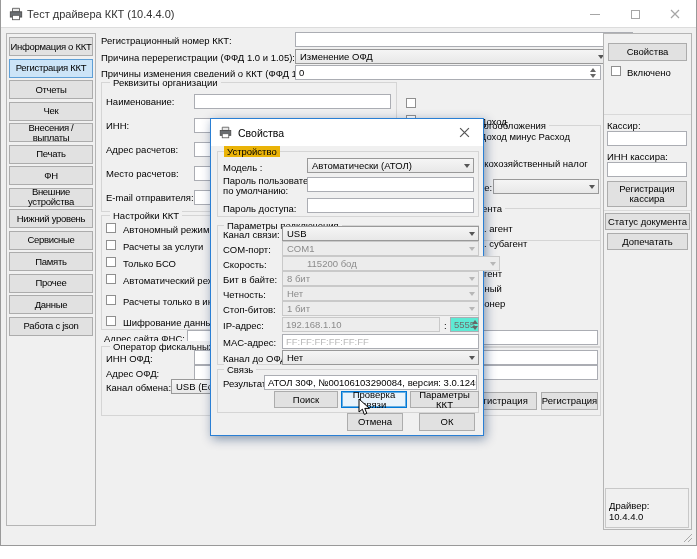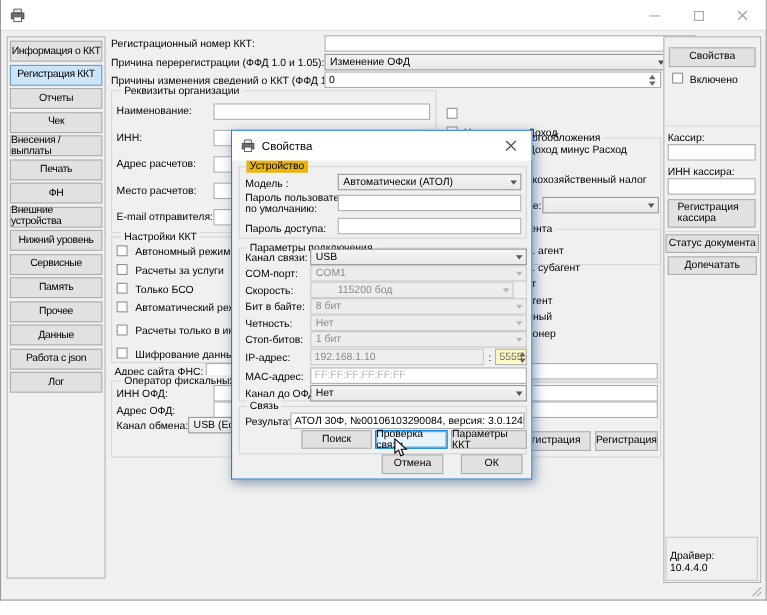--- a/index.html
+++ b/index.html
@@ -17,21 +17,21 @@
        white-space:nowrap;overflow:hidden;}
   .inp.dis{background:#ededed;color:#8b8b8b;border-color:#c9c9c9;}
   .inp.dim{color:#b9b9b9;}
   .combo{position:absolute;height:15px;background:linear-gradient(#f5f5f5,#e8e8e8);border:1px solid #999;
        padding:1px 14px 0 4px;white-space:nowrap;overflow:hidden;}
   .combo .arr{position:absolute;right:3px;top:5px;width:0;height:0;border:3.5px solid transparent;
        border-top:4px solid #555;border-bottom:none;}
   .combo.dis{background:#ececec;border-color:#c9c9c9;color:#8b8b8b;}
   .combo.dis .arr{border-top-color:#b7b7b7;}
   .btn{position:absolute;background:#e1e1e1;border:1px solid #acacac;display:flex;align-items:center;
-       justify-content:center;text-align:left;line-height:10px;cursor:default;}
+       justify-content:center;text-align:center;line-height:10px;cursor:default;}
   .btn.sel{background:#cce4f7;border-color:#5e9fd6;}
   .btn.focus{background:#e9f3fb;border:1px solid #0078d7;box-shadow:inset 0 0 0 1px #66aee2;}
   .grp{position:absolute;border:1px solid #d5d5d5;}
   .grp .gt{position:absolute;top:-6px;left:8px;background:#f0f0f0;padding:0 3px;white-space:nowrap;line-height:11px;}
   .cb{position:absolute;width:10px;height:10px;background:#fff;border:1px solid #8f8f8f;}
   .sep{position:absolute;height:1px;background:#d9d9d9;}
   .spin{position:absolute;width:11px;display:flex;flex-direction:column;align-items:center;justify-content:center;gap:2px;}
   .spin i{width:0;height:0;border:3px solid transparent;display:block;}
   .spin .up{border-bottom:4px solid #666;border-top:none;}
   .spin .dn{border-top:4px solid #666;border-bottom:none;}
@@ -52,20 +52,21 @@
 <div id="win">
 
   <div class="titlebar">
     <span class="app-ico">
       <svg width="14" height="14" viewBox="0 0 16 16">
           <path d="M4 1.5h8v4H4z" fill="#e8e8e8" stroke="#5a5a5a"></path>
           <rect x="1.5" y="5.5" width="13" height="6" fill="#6b6f73" stroke="#4a4a4a"></rect>
           <rect x="4" y="9.5" width="8" height="5" fill="#fff" stroke="#5a5a5a"></rect>
         </svg>
     </span>
+    <span class="title-text">Тест драйвера ККТ (10.4.4.0)</span>
     <div class="wc" style="left:577px;">
       <span style="display:block;width:10px;height:1px;background:#a6a6a6;"></span>
     </div>
     <div class="wc" style="left:617px;">
       <span style="display:block;width:9px;height:9px;border:1px solid #a6a6a6;"></span>
     </div>
     <div class="wc" style="left:657px;">
       <svg width="10" height="10" viewBox="0 0 10 10">
           <path d="M1 1 L9 9 M9 1 L1 9" stroke="#a6a6a6" stroke-width="1.2"></path>
         </svg>
@@ -80,21 +81,20 @@
     <div class="btn">Внесения / выплаты</div>
     <div class="btn">Печать</div>
     <div class="btn">ФН</div>
     <div class="btn">Внешние устройства</div>
     <div class="btn">Нижний уровень</div>
     <div class="btn">Сервисные</div>
     <div class="btn">Память</div>
     <div class="btn">Прочее</div>
     <div class="btn">Данные</div>
     <div class="btn">Работа с json</div>
-    <div class="btn">Лог</div>
   </div>
 
   <span class="lbl" style="left:100px;top:35px;">Регистрационный номер ККТ:</span>
   <div class="inp" style="left:294px;top:32px;width:338px;"></div>
 
   <span class="lbl" style="left:100px;top:52px;">Причина перерегистрации (ФФД 1.0 и 1.05):</span>
   <div class="combo" style="left:294px;top:49px;width:313px;">
     <span>Изменение ОФД</span>
     <span class="arr"></span>
   </div>
@@ -247,21 +247,21 @@
     <div class="combo" style="left:71px;top:107px;width:197px;">
       <span>USB</span>
       <span class="arr"></span>
     </div>
     <span class="lbl" style="left:12px;top:125px;">COM-порт:</span>
     <div class="combo dis" style="left:71px;top:122px;width:197px;">
       <span>COM1</span>
       <span class="arr"></span>
     </div>
     <span class="lbl" style="left:12px;top:140px;">Скорость:</span>
-    <div class="combo dis" style="left:71px;top:137px;width:185px;padding-left:24px;">
+    <div class="combo dis" style="left:71px;top:137px;width:218px;padding-left:24px;">
       <span>115200 бод</span>
       <span class="arr"></span>
     </div>
     <span class="lbl" style="left:12px;top:155px;">Бит в байте:</span>
     <div class="combo dis" style="left:71px;top:152px;width:197px;">
       <span>8 бит</span>
       <span class="arr"></span>
     </div>
     <span class="lbl" style="left:12px;top:170px;">Четность:</span>
     <div class="combo dis" style="left:71px;top:167px;width:197px;">
@@ -269,21 +269,21 @@
       <span class="arr"></span>
     </div>
     <span class="lbl" style="left:12px;top:185px;">Стоп-битов:</span>
     <div class="combo dis" style="left:71px;top:182px;width:197px;">
       <span>1 бит</span>
       <span class="arr"></span>
     </div>
     <span class="lbl" style="left:12px;top:201px;">IP-адрес:</span>
     <div class="inp dis" style="left:71px;top:198px;width:158px;">192.168.1.10</div>
     <span class="lbl" style="left:233px;top:201px;">:</span>
-    <div class="inp" style="left:239px;top:198px;width:29px;background:#fef9c3;color:#6e6e6e;">5555</div>
+    <div class="inp" style="left:239px;top:198px;width:29px;background:#5eead4;color:#6e6e6e;">5555</div>
     <span class="spin" style="left:258px;top:199px;height:13px;">
         <i class="up"></i>
         <i class="dn"></i>
       </span>
     <span class="lbl" style="left:12px;top:218px;">MAC-адрес:</span>
     <div class="inp dim" style="left:71px;top:215px;width:197px;">FF:FF:FF:FF:FF:FF</div>
     <span class="lbl" style="left:12px;top:234px;">Канал до ОФД:</span>
     <div class="combo" style="left:71px;top:231px;width:197px;">
       <span>Нет</span>
       <span class="arr"></span>

